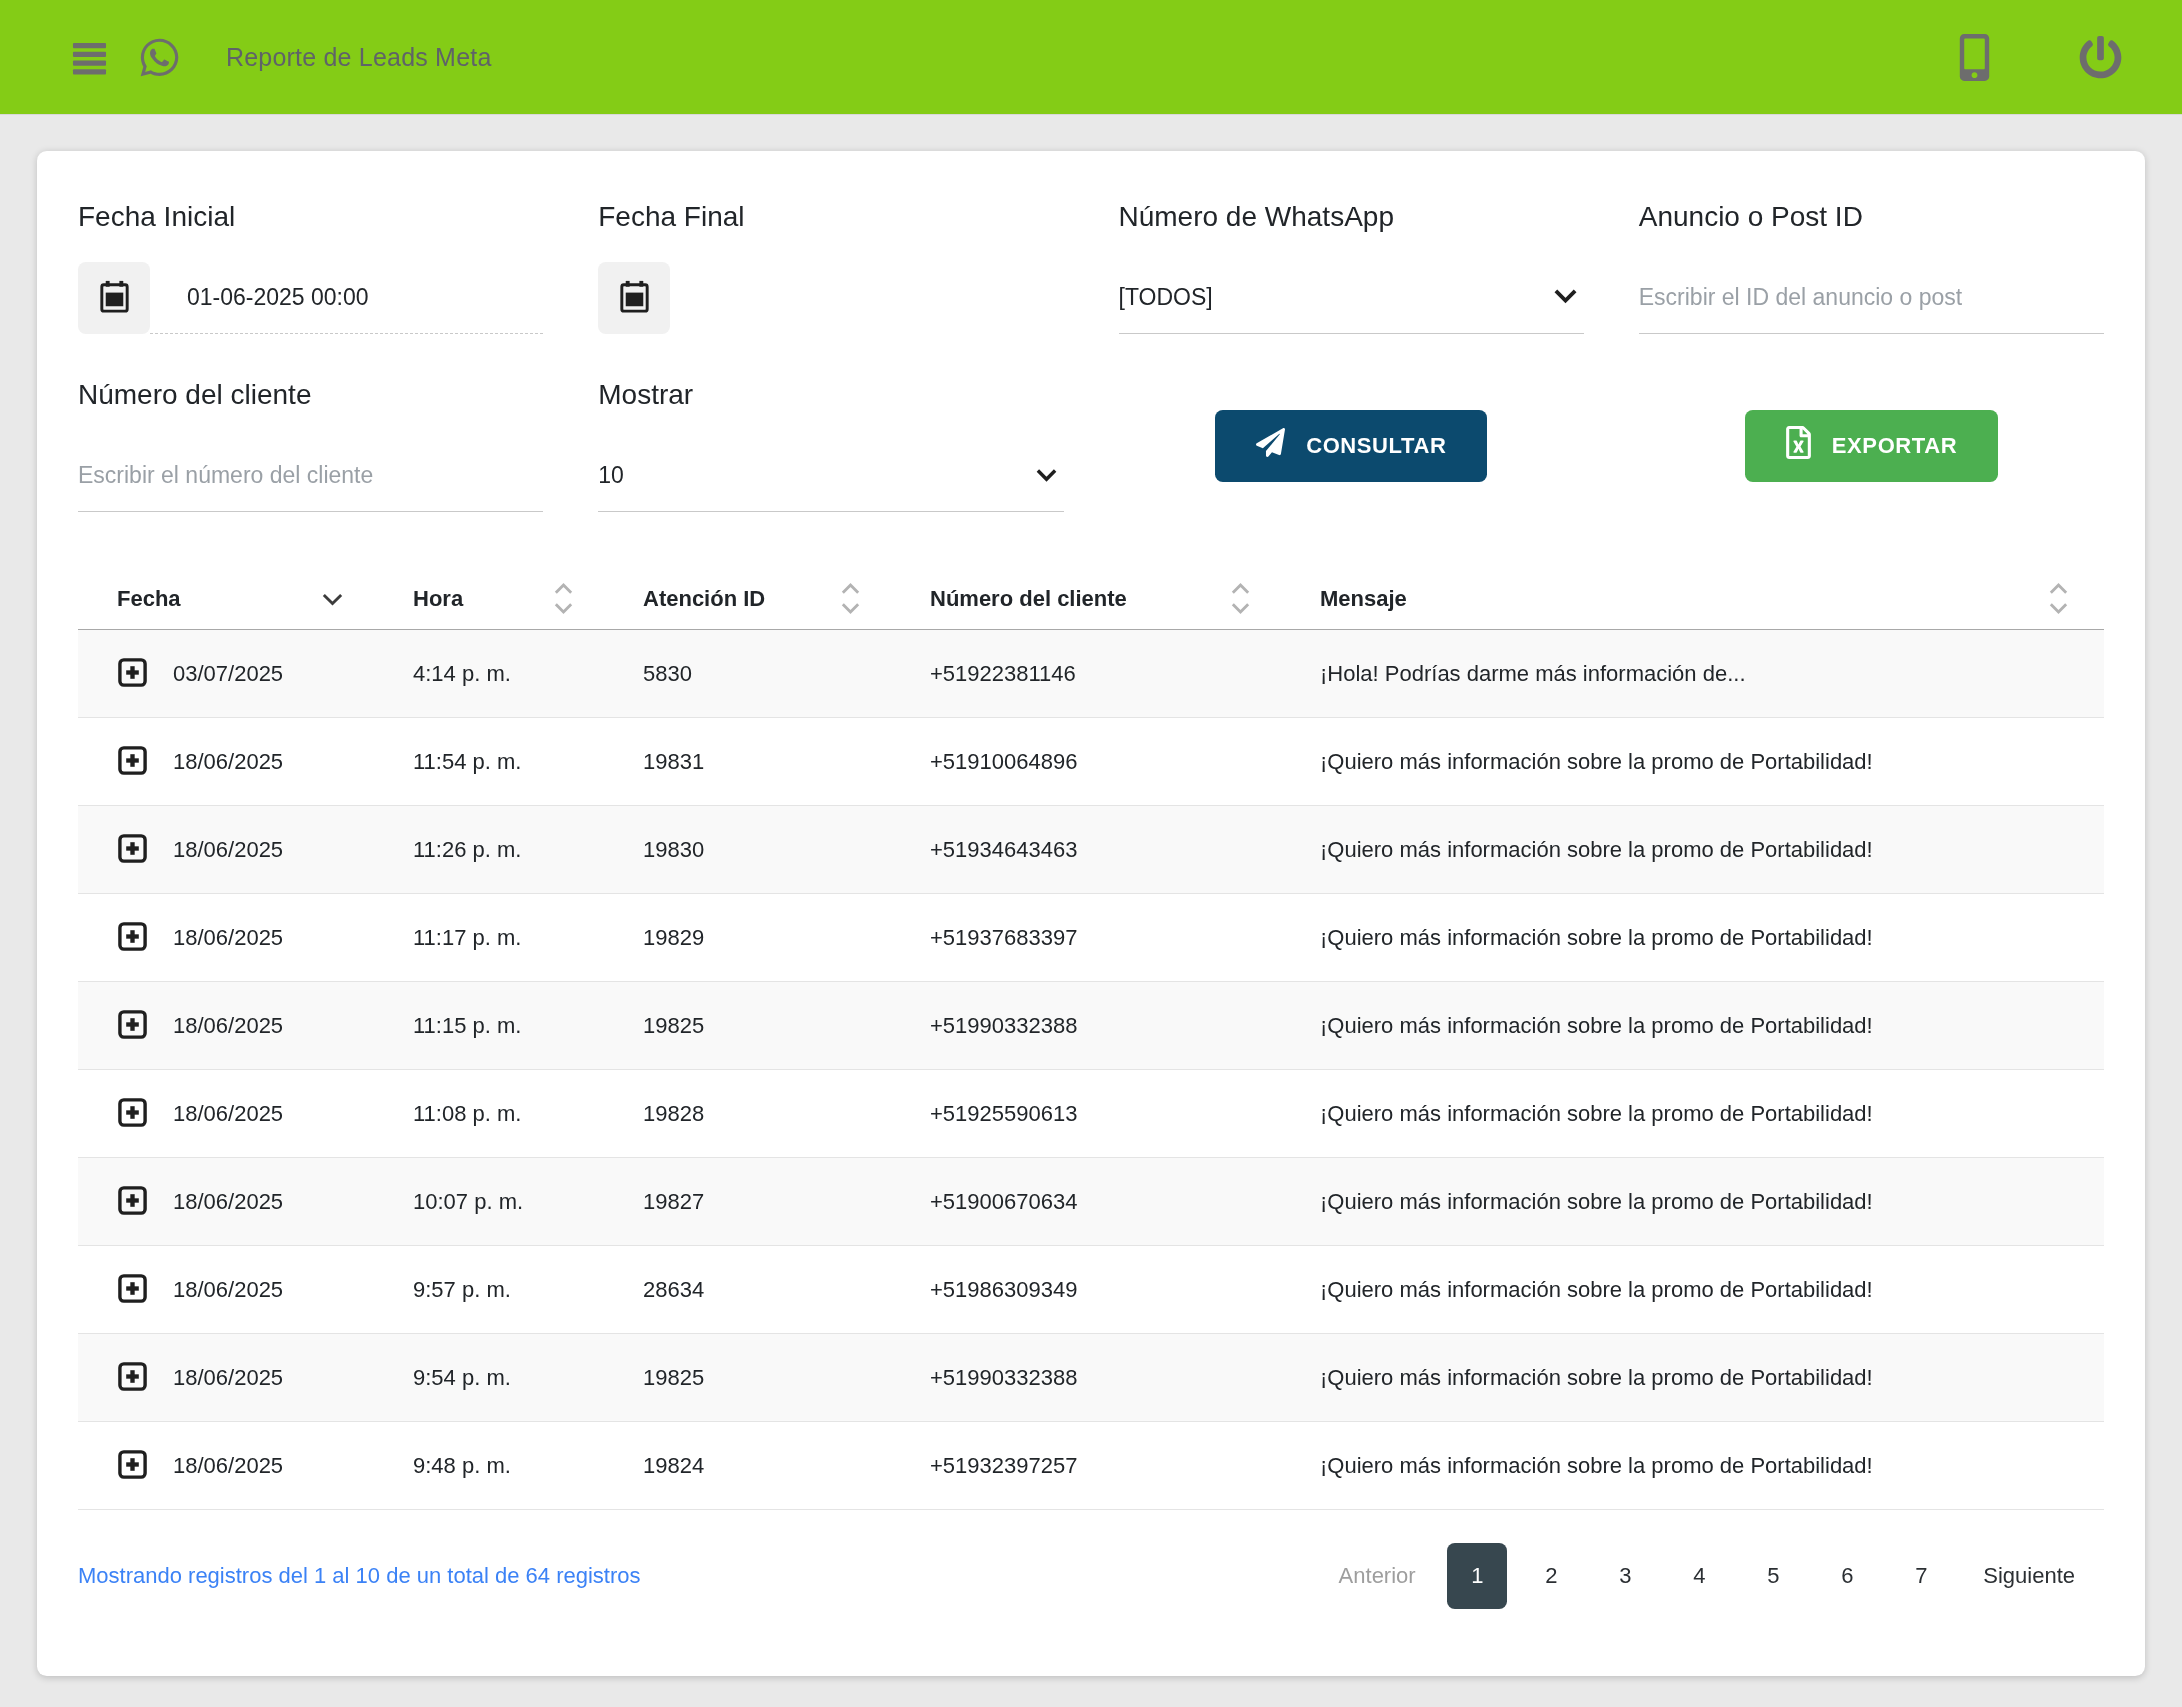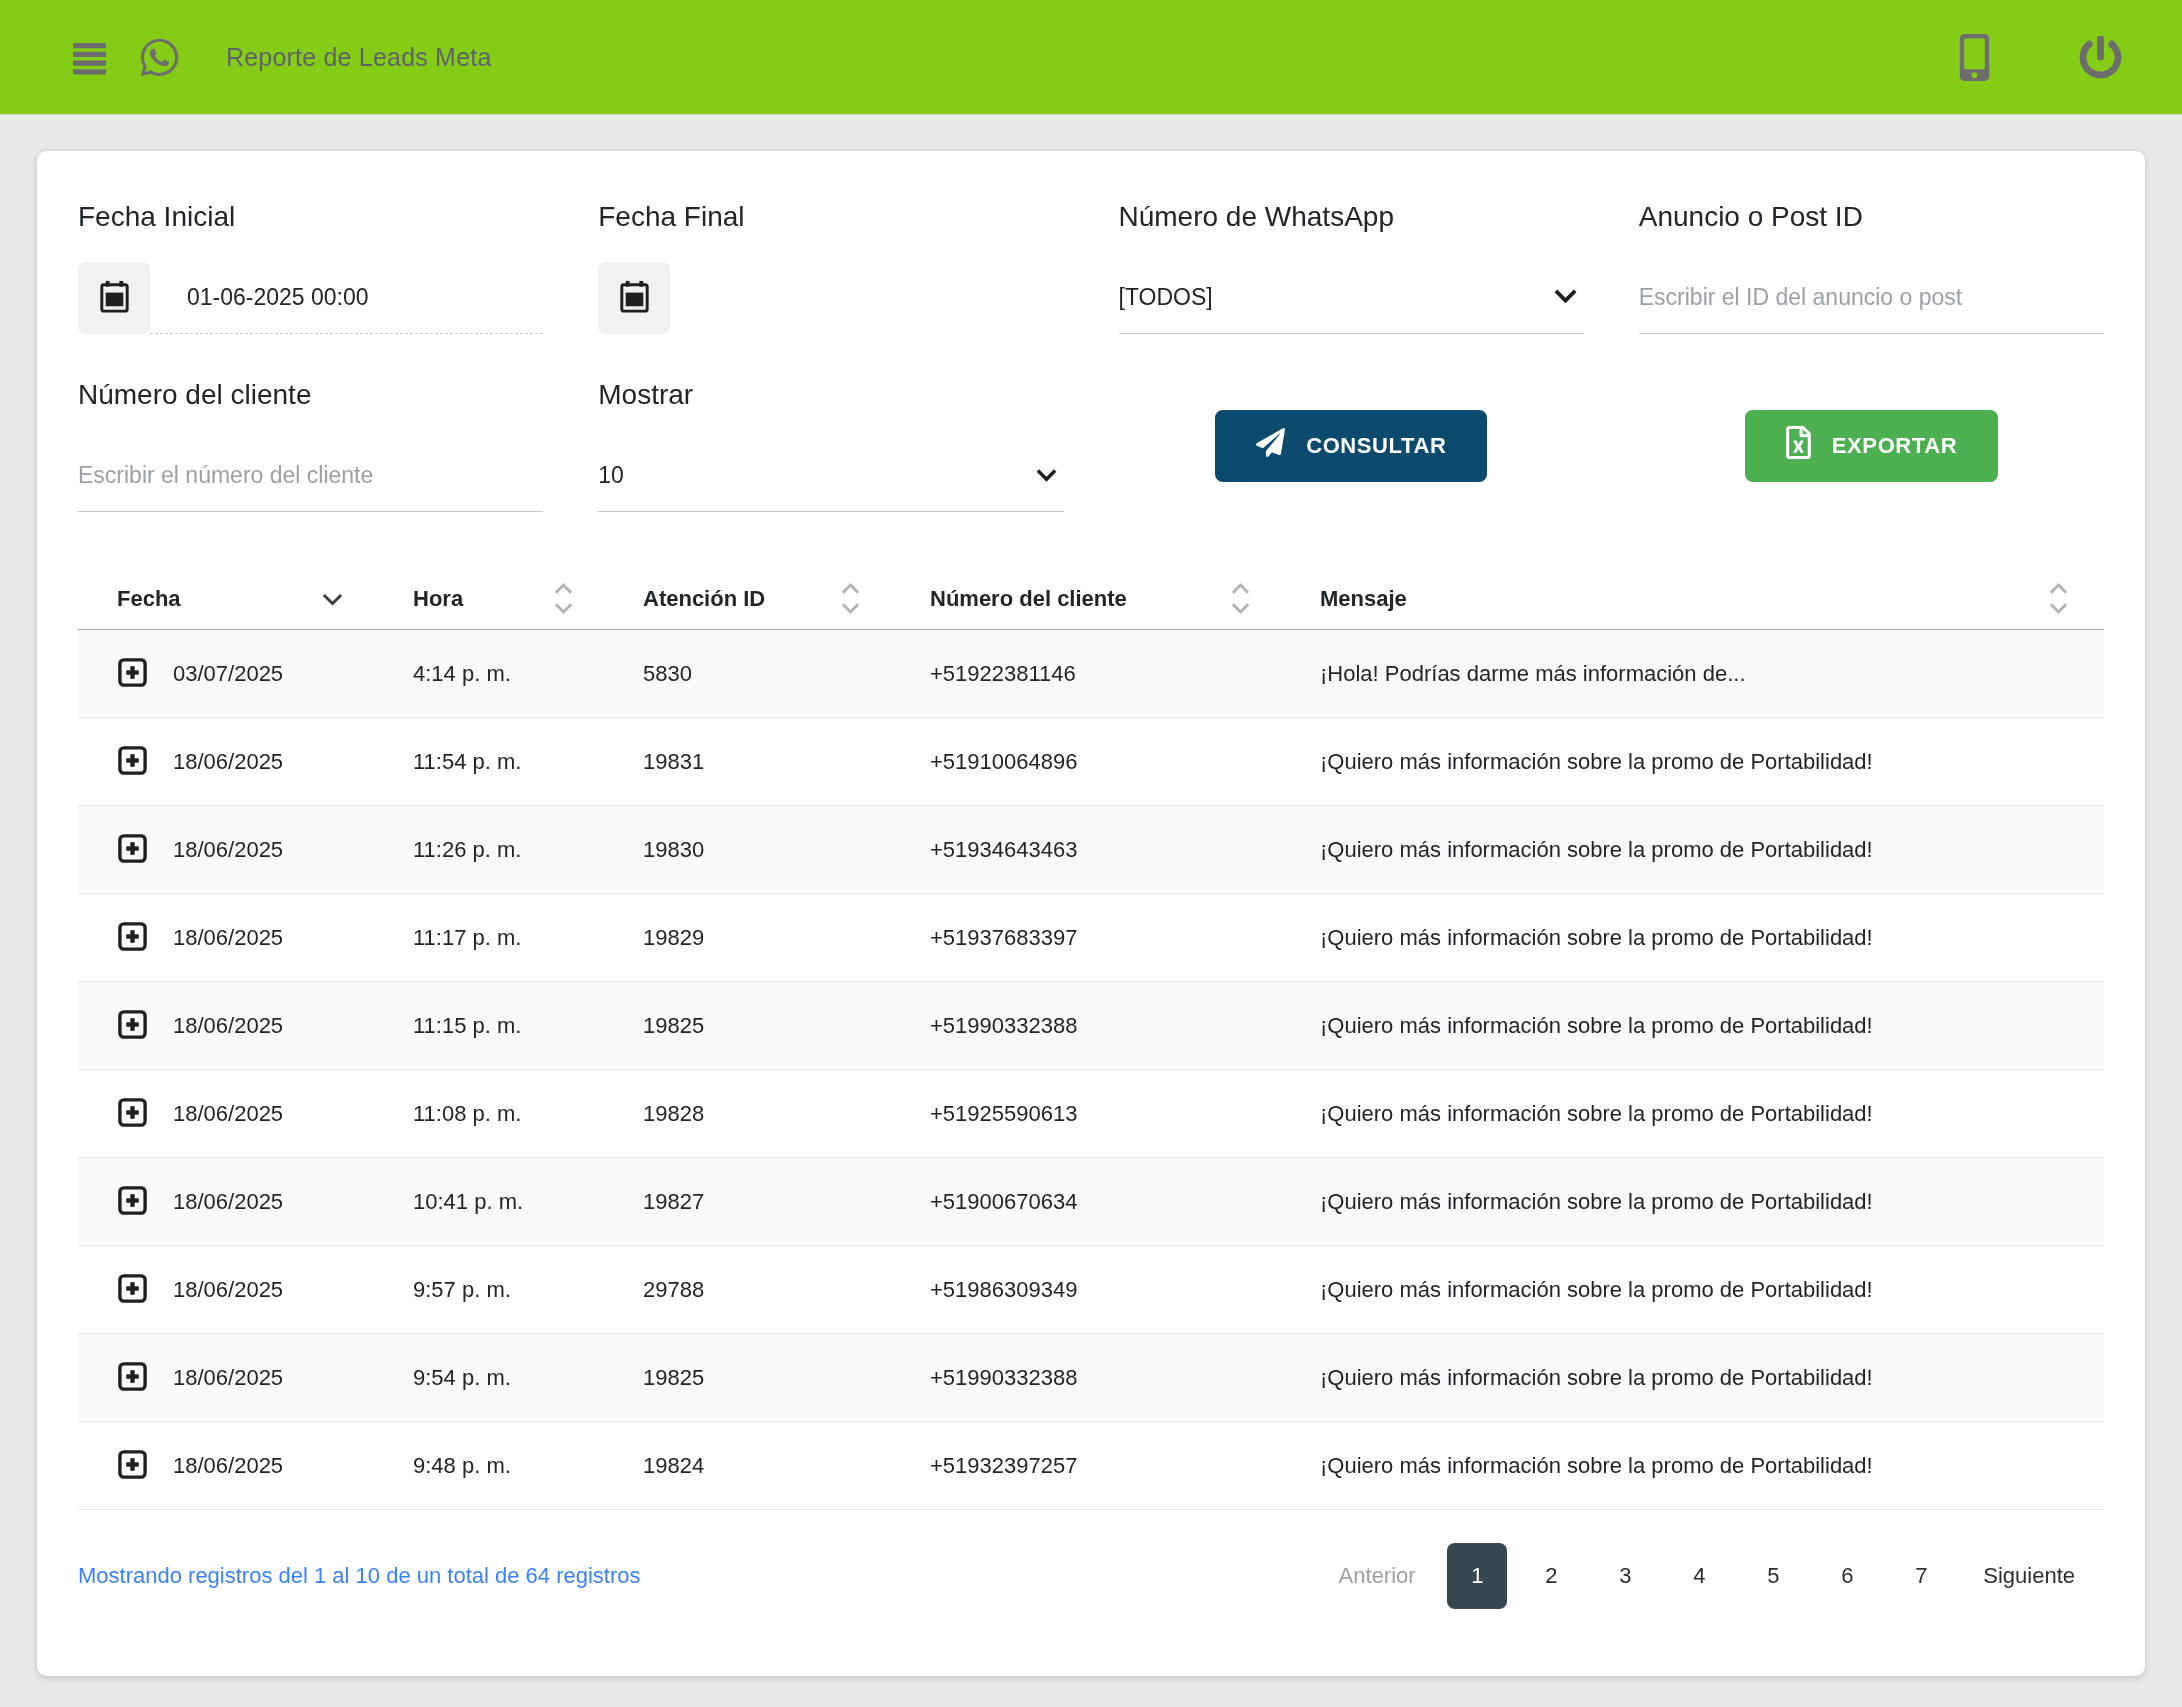--- a/index.html
+++ b/index.html
@@ -393,41 +393,41 @@
             <span>
               <svg width="31" height="31" viewBox="0 0 32 32" fill="none">
                 <rect x="3" y="3" width="26" height="26" rx="4" stroke="#1f1f1f" stroke-width="3.5"></rect>
                 <line x1="16" y1="9.5" x2="16" y2="22.5" stroke="#1f1f1f" stroke-width="4.5"></line>
                 <line x1="9.5" y1="16" x2="22.5" y2="16" stroke="#1f1f1f" stroke-width="4.5"></line>
               </svg>
             </span>
           </button>
           <span class="cell-fecha-text">18/06/2025</span>
         </div>
-        <div class="cell cell-hora">10:41 p. m.</div>
+        <div class="cell cell-hora">10:07 p. m.</div>
         <div class="cell cell-id">19827</div>
         <div class="cell cell-cliente">+51900670634</div>
         <div class="cell cell-mensaje">¡Quiero más información sobre la promo de Portabilidad!</div>
       </div>
 
       <div class="tgrid trow">
         <div class="cell cell-first">
           <button class="expand-btn">
             <span>
               <svg width="31" height="31" viewBox="0 0 32 32" fill="none">
                 <rect x="3" y="3" width="26" height="26" rx="4" stroke="#1f1f1f" stroke-width="3.5"></rect>
                 <line x1="16" y1="9.5" x2="16" y2="22.5" stroke="#1f1f1f" stroke-width="4.5"></line>
                 <line x1="9.5" y1="16" x2="22.5" y2="16" stroke="#1f1f1f" stroke-width="4.5"></line>
               </svg>
             </span>
           </button>
           <span class="cell-fecha-text">18/06/2025</span>
         </div>
         <div class="cell cell-hora">9:57 p. m.</div>
-        <div class="cell cell-id">29788</div>
+        <div class="cell cell-id">28634</div>
         <div class="cell cell-cliente">+51986309349</div>
         <div class="cell cell-mensaje">¡Quiero más información sobre la promo de Portabilidad!</div>
       </div>
 
       <div class="tgrid trow striped">
         <div class="cell cell-first">
           <button class="expand-btn">
             <span>
               <svg width="31" height="31" viewBox="0 0 32 32" fill="none">
                 <rect x="3" y="3" width="26" height="26" rx="4" stroke="#1f1f1f" stroke-width="3.5"></rect>

